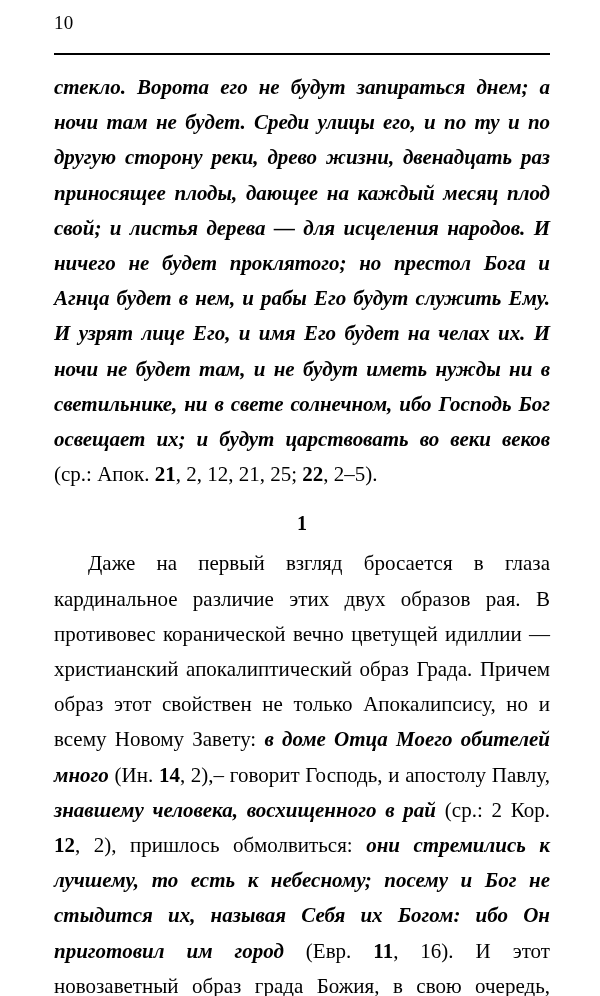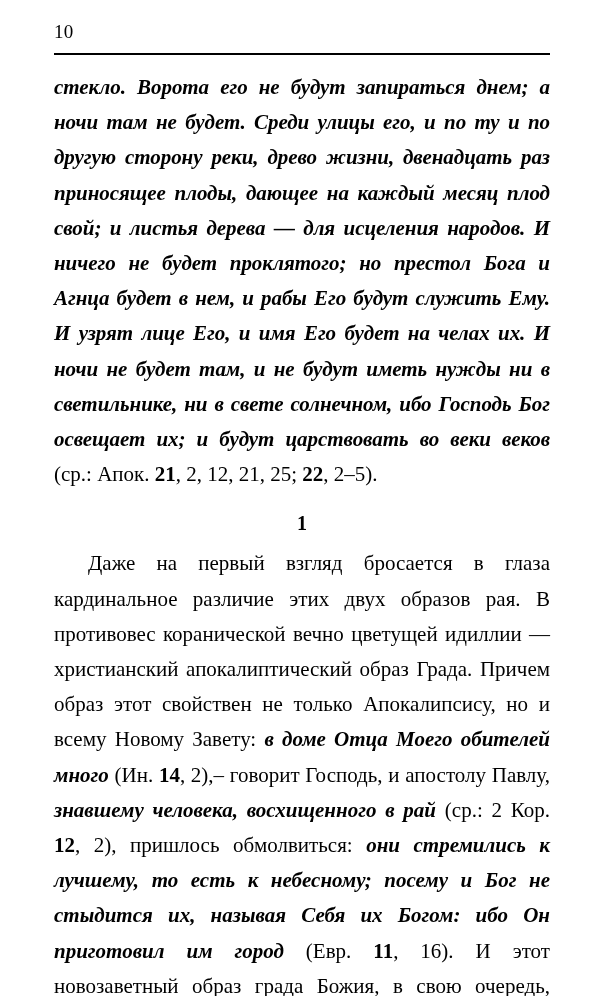--- a/index.html
+++ b/index.html
@@ -21,21 +21,21 @@
     height: 996px;
     box-sizing: border-box;
     overflow: hidden;
     background: #ffffff;
   }
 
   
   .header {
     position: absolute;
     left: 54px;
-    top: 20px;
+    top: 11px;
     width: 496px;
     height: 28px;
   }
   .folio {
     position: absolute;
     left: 0;
     top: 0;
     font-size: 19px;
     line-height: 24px;
     letter-spacing: 0.3px;

